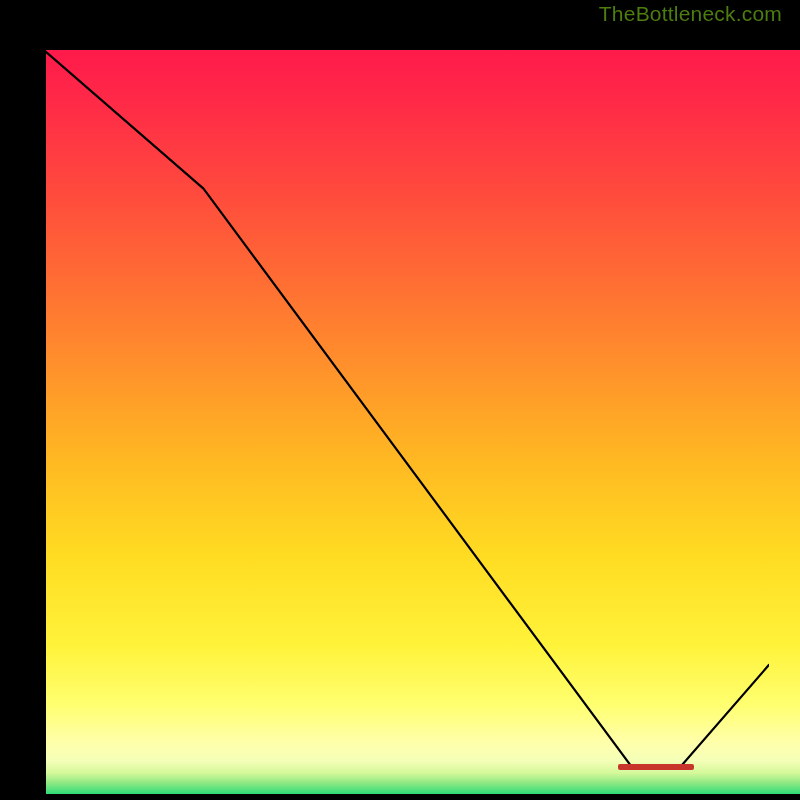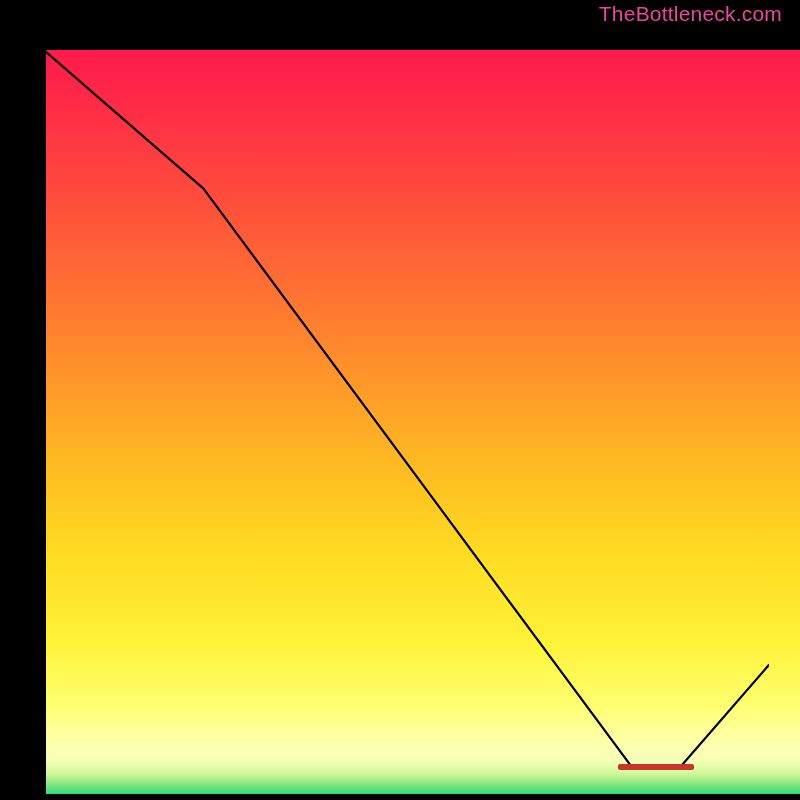--- a/index.html
+++ b/index.html
@@ -23,21 +23,21 @@
     position: absolute;
     left: 31px;
     top: 25px;
     width: 754px;
     height: 744px;
   }
   .watermark {
     position: absolute;
     right: 18px;
     top: 2px;
-    color: #ec4899;
+    color: #4d7c0f;
     font-size: 21px;
     font-weight: 400;
     letter-spacing: 0.2px;
     user-select: none;
   }
   .curve {
     position: absolute;
     left: 0; top: 0;
     pointer-events: none;
   }

